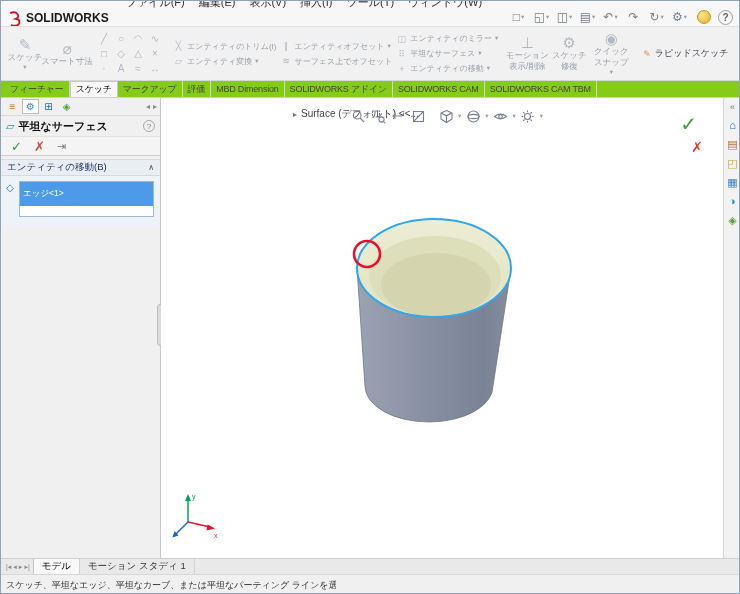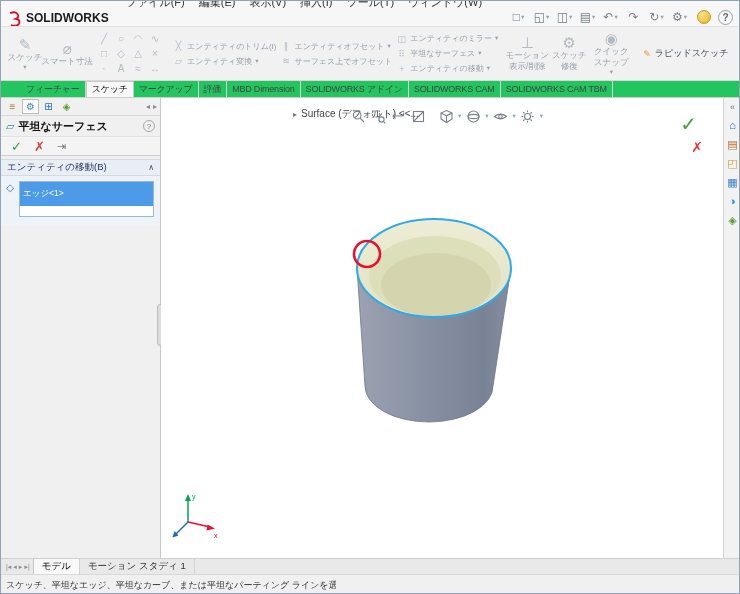--- a/index.html
+++ b/index.html
@@ -30,21 +30,21 @@
   .rb-grid span{color:#b4b9c0;font-size:10px;text-align:center;line-height:14px;}
   .rb-stack{display:flex;flex-direction:column;justify-content:center;gap:2px;padding:0 2px;}
   .rb-row{display:flex;align-items:center;gap:3px;height:13px;color:#9aa0a6;font-size:8px;white-space:nowrap;}
   .rb-row .ic{color:#b4b9c0;font-size:9px;width:11px;text-align:center;}
   .rb-inline{display:flex;align-items:center;gap:4px;padding:0 5px;font-size:9px;color:#9aa0a6;white-space:nowrap;}
   .rb-inline.enabled{color:#3a3f45;}
   .ic.orange{color:#e0922f !important;}
   .badge2d{border:1px solid #2f7fc4;color:#2f7fc4;font-size:7px;font-weight:bold;padding:1px 2px;line-height:1;border-radius:1px;}
 
   
-  .cmdtabs{position:absolute;top:80px;left:0;right:0;height:17px;background:#22c55e;border-bottom:1px solid #cfcfcf;display:flex;align-items:stretch;padding-left:20px;overflow:hidden;}
+  .cmdtabs{position:absolute;top:80px;left:0;right:0;height:17px;background:#84cc16;border-bottom:1px solid #cfcfcf;display:flex;align-items:stretch;padding-left:4px;overflow:hidden;}
   .ctab{display:flex;align-items:center;padding:0 5px;font-size:9px;color:#444;border-right:1px solid #d2d2d2;white-space:nowrap;letter-spacing:-0.2px;}
   .ctab.active{background:#f8f8f8;border:1px solid #c6c6c6;border-bottom:none;color:#000;}
 
   
   .main{position:absolute;top:97px;left:0;width:740px;height:460px;}
 
   
   .panel{position:absolute;left:0;top:0;width:160px;height:100%;background:#f0f0f0;border-right:1px solid #c9c9c9;}
   .panel-tabs{height:18px;display:flex;align-items:center;gap:1px;padding:1px 3px;border-bottom:1px solid #d8d8d8;}
   .ptab{width:17px;height:15px;display:flex;align-items:center;justify-content:center;font-size:10px;}

